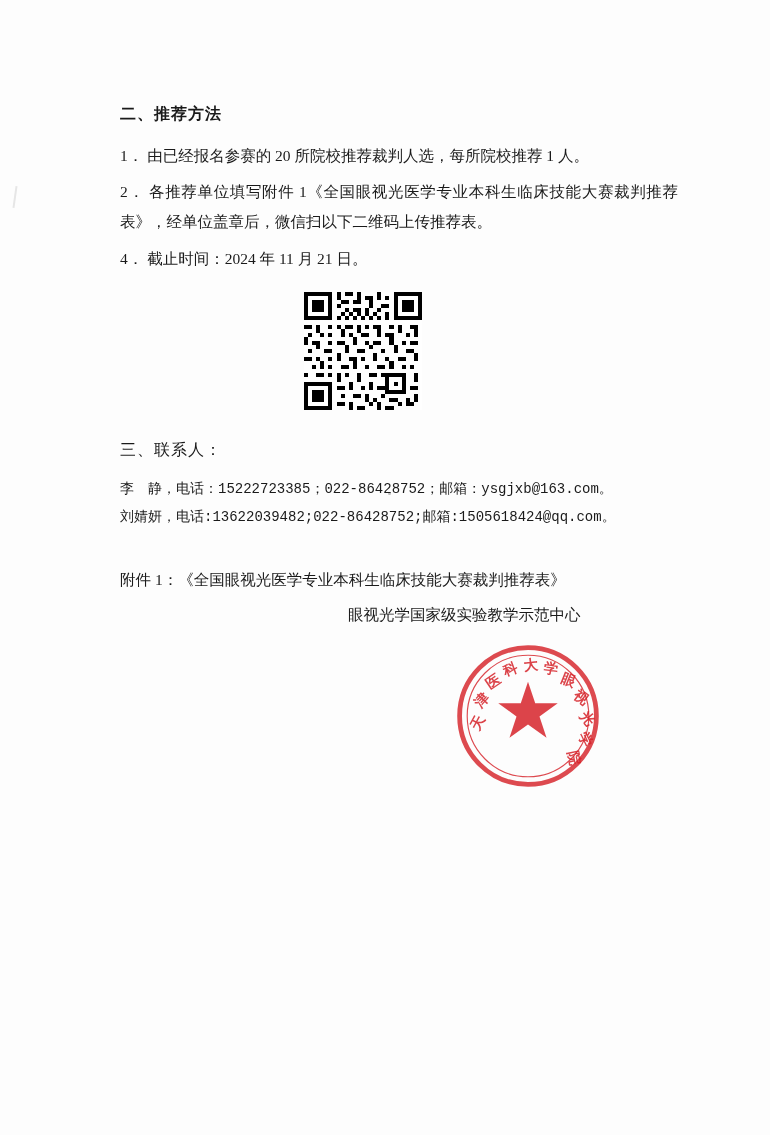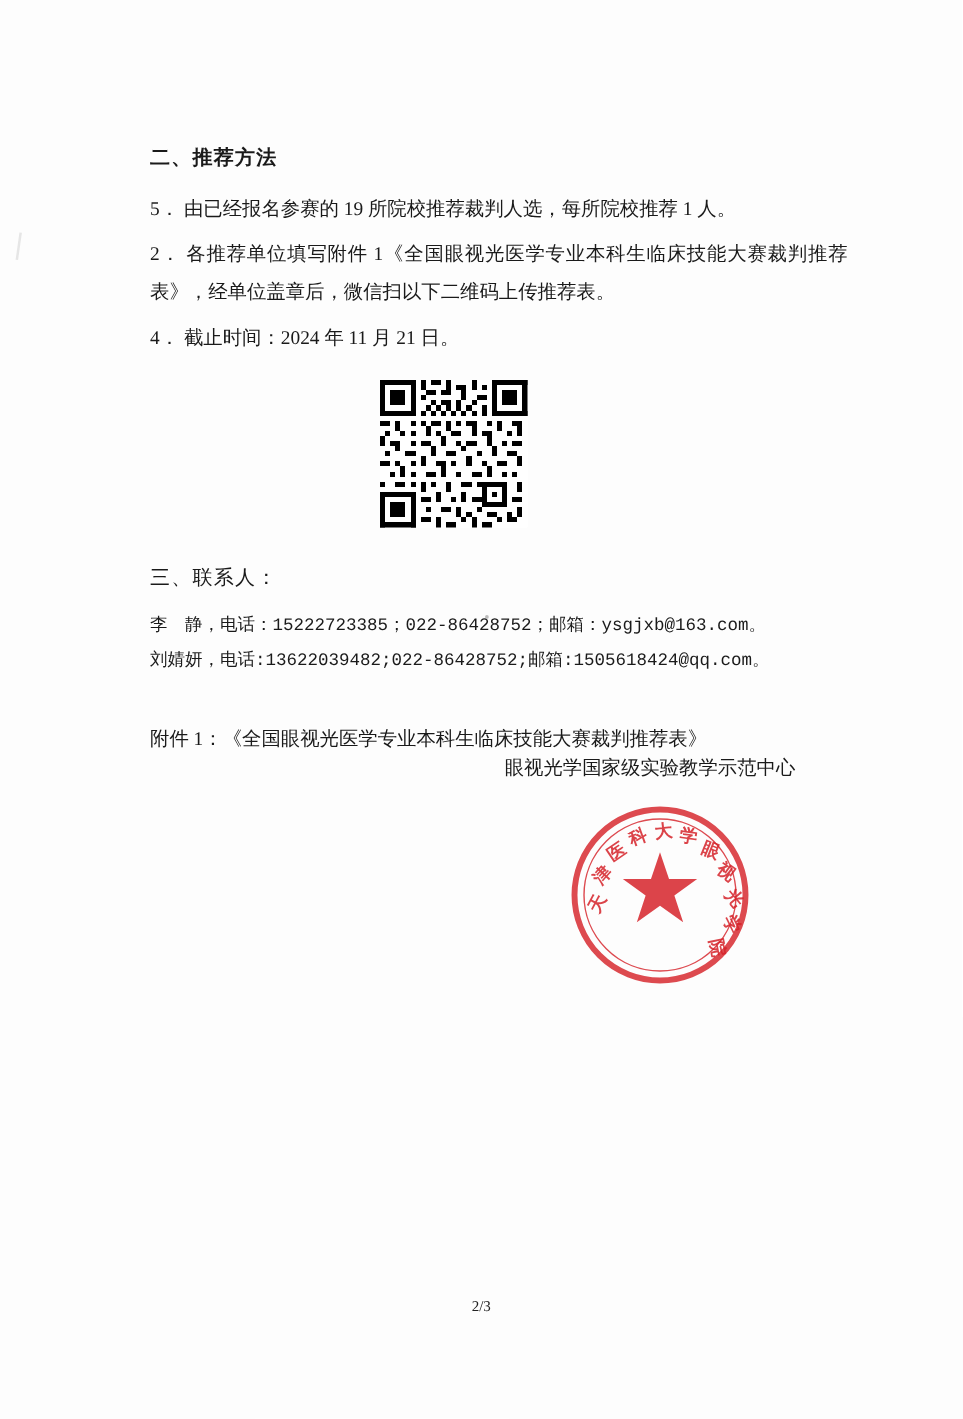--- a/index.html
+++ b/index.html
@@ -23,21 +23,21 @@
   .content {
     position: absolute;
     left: 98px;
     top: 100px;
     width: 580px;
   }
   .heading {
     font-size: 16px;
     font-weight: bold;
     letter-spacing: 1px;
-    margin: 16px 0 16px 0;
+    margin: 4px 0 16px 0;
     padding-left: 22px;
     font-family: "Liberation Sans", "DejaVu Sans", sans-serif;
   }
   .para {
     font-size: 15.5px;
     line-height: 1.95;
     margin: 0 0 6px 0;
     text-align: justify;
     text-indent: 0;
     padding-left: 22px;
@@ -74,24 +74,24 @@
     font-size: 14px;
   }
   .attach {
     font-size: 15.5px;
     line-height: 1.9;
     margin: 34px 0 0 0;
     padding-left: 22px;
   }
   .sign-block {
     position: absolute;
-    left: 360px;
+    left: 348px;
     top: 598px;
     width: 320px;
-    text-align: center;
+    text-align: left;
     font-size: 15.5px;
     line-height: 2.15;
   }
   .sign-line {
     white-space: nowrap;
   }
   .sign-date {
     padding-left: 48px;
     font-family: "Liberation Serif", "DejaVu Serif", serif;
   }
@@ -125,21 +125,21 @@
 
 <div class="page">
 
   <div class="scan-mark m1"></div>
   <div class="scan-mark m2"></div>
 
   <div class="content">
 
     <p class="heading">二、推荐方法</p>
 
-    <p class="para">5． 由已经报名参赛的 19 所院校推荐裁判人选，每所院校推荐 1 人。</p>
+    <p class="para">1． 由已经报名参赛的 20 所院校推荐裁判人选，每所院校推荐 1 人。</p>
     <p class="para">2． 各推荐单位填写附件 1《全国眼视光医学专业本科生临床技能大赛裁判推荐表》，经单位盖章后，微信扫以下二维码上传推荐表。</p>
     <p class="para">4． 截止时间：2024 年 11 月 21 日。</p>
 
     <div class="qr-wrap">
       <svg class="qr" viewBox="0 0 29 29" shape-rendering="crispEdges">
         <rect width="29" height="29" fill="#ffffff"></rect>
         <g fill="#000000">
 
           <rect x="0" y="0" width="7" height="1"></rect>
             <rect x="0" y="6" width="7" height="1"></rect>
@@ -319,14 +319,13 @@
       <text transform="translate(76,32) rotate(-6)">大</text>
       <text transform="translate(96,34) rotate(8)">学</text>
       <text transform="translate(114,44) rotate(22)">眼</text>
       <text transform="translate(127,60) rotate(36)">视</text>
       <text transform="translate(134,80) rotate(50)">光</text>
       <text transform="translate(133,100) rotate(64)">学</text>
       <text transform="translate(122,118) rotate(78)">院</text>
     </g>
   </svg>
 
-  <div class="page-num">2/3</div>
 </div>
 
 </body></html>

